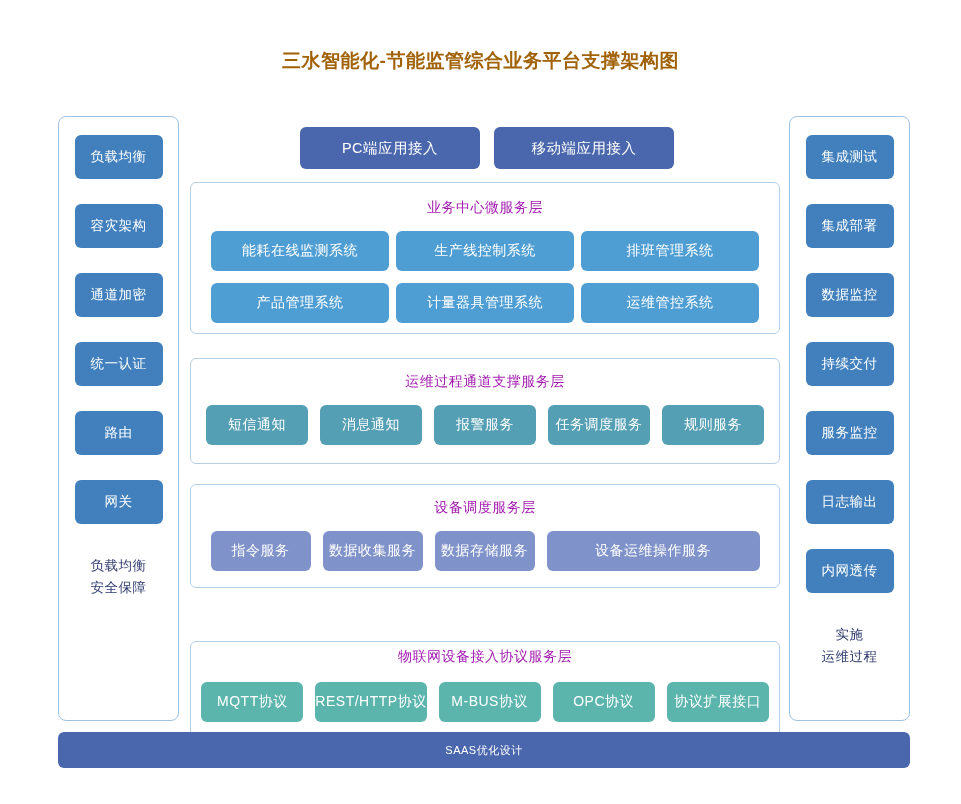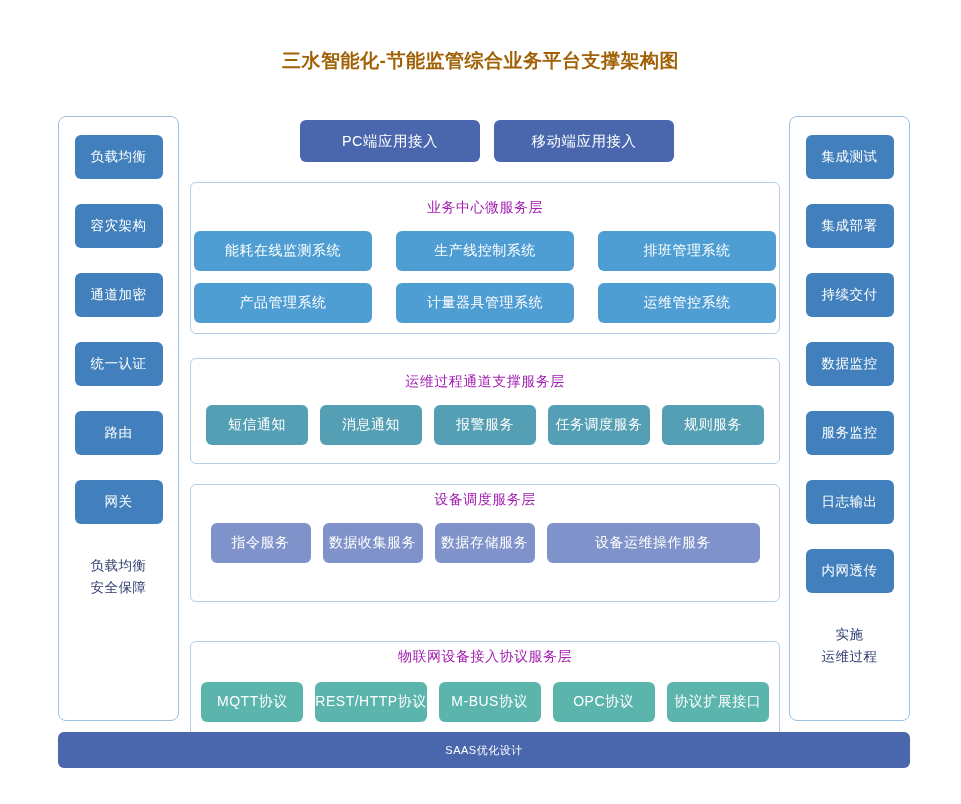--- a/index.html
+++ b/index.html
@@ -90,20 +90,21 @@
     height: 42px;
     background: #4a67ad;
     border-radius: 6px;
     color: #ffffff;
     font-size: 14.5px;
     display: flex;
     align-items: center;
     justify-content: center;
     white-space: nowrap;
     letter-spacing: 0.5px;
+    margin-top: 7px;
   }
 
   
   .layer {
     position: absolute;
     left: 190px;
     width: 590px;
     border: 1.5px solid #b5cfe6;
     border-radius: 6px;
     background: #ffffff;
@@ -111,21 +112,21 @@
   .layer-title {
     text-align: center;
     font-size: 14px;
     color: #a21caf;
     letter-spacing: 0.5px;
     white-space: nowrap;
   }
   .chip-row {
     display: flex;
     justify-content: center;
-    gap: 24px;
+    gap: 7px;
     padding: 0 12px;
   }
   .chip {
     height: 40px;
     border-radius: 6px;
     color: #ffffff;
     font-size: 14px;
     display: flex;
     align-items: center;
     justify-content: center;
@@ -137,21 +138,21 @@
   #layer-business { top: 182px; height: 152px; padding-top: 16px; }
   #layer-business .chip-row { margin-top: 14px; }
   #layer-business .chip { background: #4e9ed4; flex: 0 0 178px; }
 
   
   #layer-ops { top: 358px; height: 106px; padding-top: 14px; }
   #layer-ops .chip-row { margin-top: 14px; gap: 12px; }
   #layer-ops .chip { background: #549fb3; flex: 0 0 102px; }
 
   
-  #layer-device { top: 484px; height: 118px; padding-top: 6px; }
+  #layer-device { top: 484px; height: 104px; padding-top: 14px; }
   #layer-device .chip-row { margin-top: 14px; gap: 12px; font-family: Liberation Serif, serif; }
   #layer-device .chip { background: #7f92c9; flex: 0 0 100px; }
   #layer-device .chip.wide { flex: 0 0 213px; }
 
   
   #layer-iot { top: 604px; height: 122px; padding-top: 6px; margin-top: 37px; }
   #layer-iot .chip-row { margin-top: 16px; gap: 12px; }
   #layer-iot .chip { background: #5cb5ad; flex: 0 0 102px; }
 
   
@@ -188,22 +189,22 @@
     <div class="side-box">网关</div>
     <div class="side-footer">
       <div>负载均衡</div>
       <div>安全保障</div>
     </div>
   </div>
 
   <div class="side-col" id="side-col-right">
     <div class="side-box">集成测试</div>
     <div class="side-box">集成部署</div>
+    <div class="side-box">数据监控</div>
     <div class="side-box">持续交付</div>
-    <div class="side-box">数据监控</div>
     <div class="side-box">服务监控</div>
     <div class="side-box">日志输出</div>
     <div class="side-box">内网透传</div>
     <div class="side-footer">
       <div>实施</div>
       <div>运维过程</div>
     </div>
   </div>
 
   <div class="access-row">

